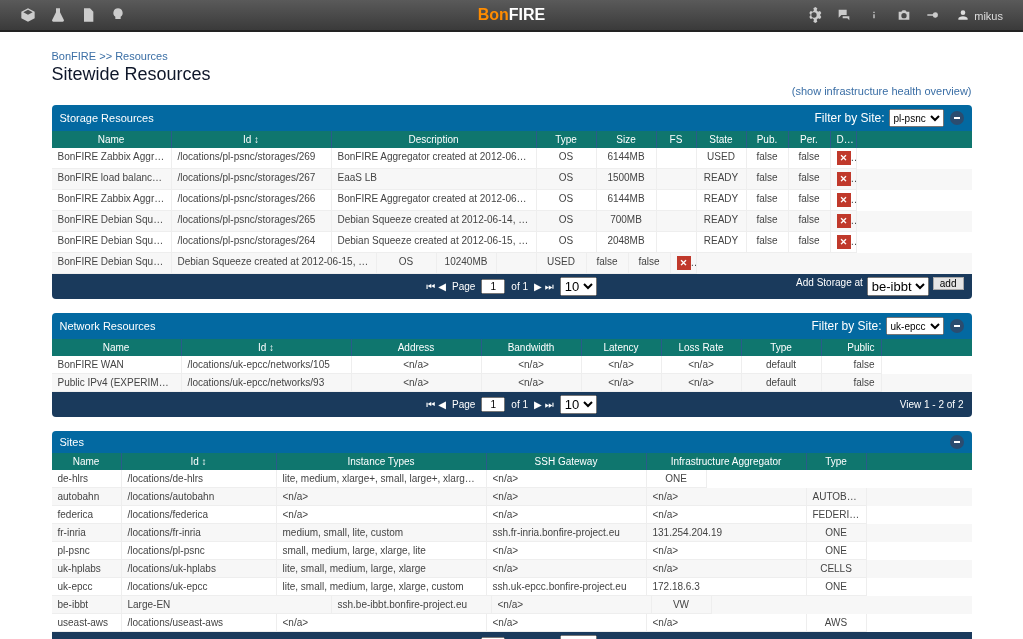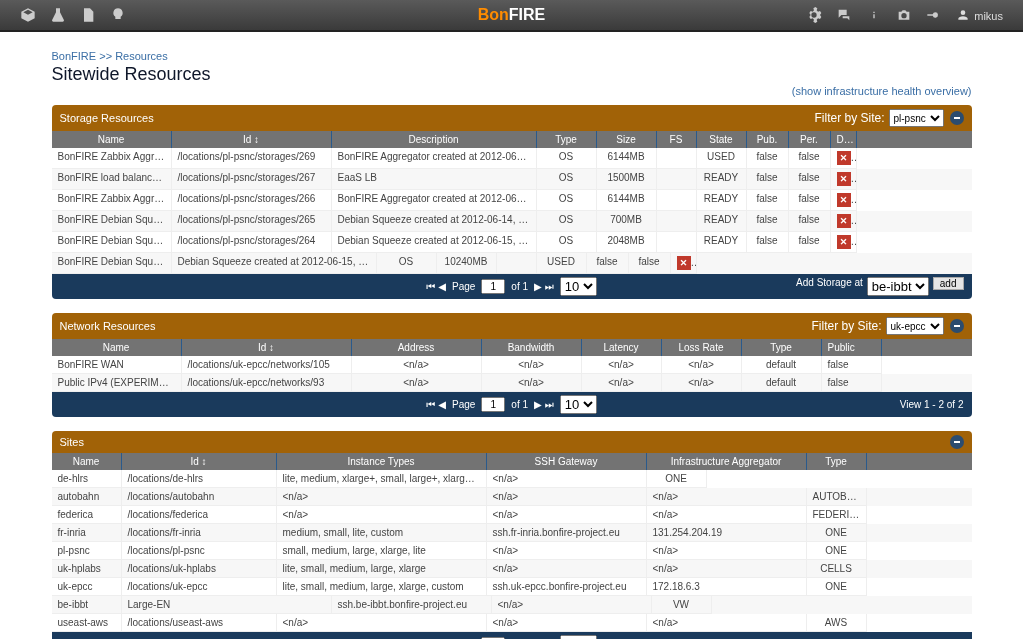--- a/index.html
+++ b/index.html
@@ -15,38 +15,38 @@
 .user { color:#ddd; display:flex; align-items:flex-end; gap:4px; }
 .user svg { width:14px; height:14px; fill:#ddd; }
 
 .container { max-width:960px; margin:18px auto; padding:0 20px; }
 .crumbs { font-size:11px; color:#3a6ea5; margin:10px 0 2px; }
 .crumbs a { color:#3a6ea5; text-decoration:none; }
 .page-title { color:#0f172a; font-size:18px; font-weight:normal; margin-bottom:20px; }
 .health-link { float:right; color:#3a6ea5; font-size:11px; cursor:pointer; margin-top:-20px; }
 
 .panel { margin:6px 0 14px; }
-.panel-header { background:#a16207; color:#fff; padding:4px 8px; border-radius:4px 4px 0 0; display:flex; align-items:center; font-size:11px; }
+.panel-header { background:#0369a1; color:#fff; padding:4px 8px; border-radius:4px 4px 0 0; display:flex; align-items:center; font-size:11px; }
 .panel-title { flex:1; }
 .filter-label { margin-right:4px; font-size:12px; }
 .filter-select { font-size:10px; height:18px; }
 .collapse-btn { width:14px; height:14px; background:#2b4c6f; border-radius:50%; margin-left:6px; display:flex; align-items:center; justify-content:center; cursor:pointer; }
 .collapse-btn::after { content:""; width:6px; height:2px; background:#fff; }
 
-.thead-row { background:#737373; color:#fff; display:flex; font-size:10px; }
+.thead-row { background:#0f766e; color:#fff; display:flex; font-size:10px; }
 .thead-row .cell, .row .cell { padding:3px 6px; border-right:1px solid #0d2844; overflow:hidden; text-overflow:ellipsis; white-space:nowrap; }
 .thead-row .cell { text-align:center; border-right:1px solid #2a5a8c; cursor:pointer; }
 .row { display:flex; font-size:10px; color:#444; }
 .row .cell { border-right:1px solid #eee; border-bottom:1px solid #eee; }
 .row:nth-child(even) { background:#f7f7f7; }
 
 
 .st .c-name{width:120px}.st .c-id{width:160px}.st .c-desc{width:205px}.st .c-type{width:60px;text-align:center}.st .c-size{width:60px;text-align:center}.st .c-fs{width:40px;text-align:center}.st .c-state{width:50px;text-align:center}.st .c-pub{width:42px;text-align:center}.st .c-per{width:42px;text-align:center}.st .c-del{width:26px;text-align:center}
 
-.nw .c-name{width:130px}.nw .c-id{width:170px}.nw .c-addr{width:130px;text-align:center}.nw .c-bw{width:100px;text-align:center}.nw .c-lat{width:80px;text-align:center}.nw .c-loss{width:80px;text-align:center}.nw .c-ntype{width:80px;text-align:center}.nw .c-npub{width:60px;text-align:left}
+.nw .c-name{width:130px}.nw .c-id{width:170px}.nw .c-addr{width:130px;text-align:center}.nw .c-bw{width:100px;text-align:center}.nw .c-lat{width:80px;text-align:center}.nw .c-loss{width:80px;text-align:center}.nw .c-ntype{width:80px;text-align:center}.nw .c-npub{width:60px;text-align:right}
 
 .si .c-sname{width:70px}.si .c-sid{width:155px}.si .c-sinst{width:210px}.si .c-sssh{width:160px}.si .c-sagg{width:160px}.si .c-stype{width:60px;text-align:center}
 
 .del-btn { width:14px; height:14px; background:#c0392b; display:inline-flex; align-items:center; justify-content:center; color:#fff; font-weight:bold; font-size:9px; cursor:pointer; }
 .pager { background:#1a3a5c; color:#fff; padding:3px 8px; display:flex; align-items:center; justify-content:center; font-size:10px; gap:6px; border-radius:0 0 4px 4px; position:relative; }
 .pager input { width:24px; font-size:10px; text-align:center; }
 .pager select { font-size:13px; }
 .pager .nav-arrows { display:flex; gap:3px; }
 .pager .arrow { cursor:pointer; }
 .pager-right { position:absolute; right:8px; display:flex; align-items:flex-start; gap:4px; }

